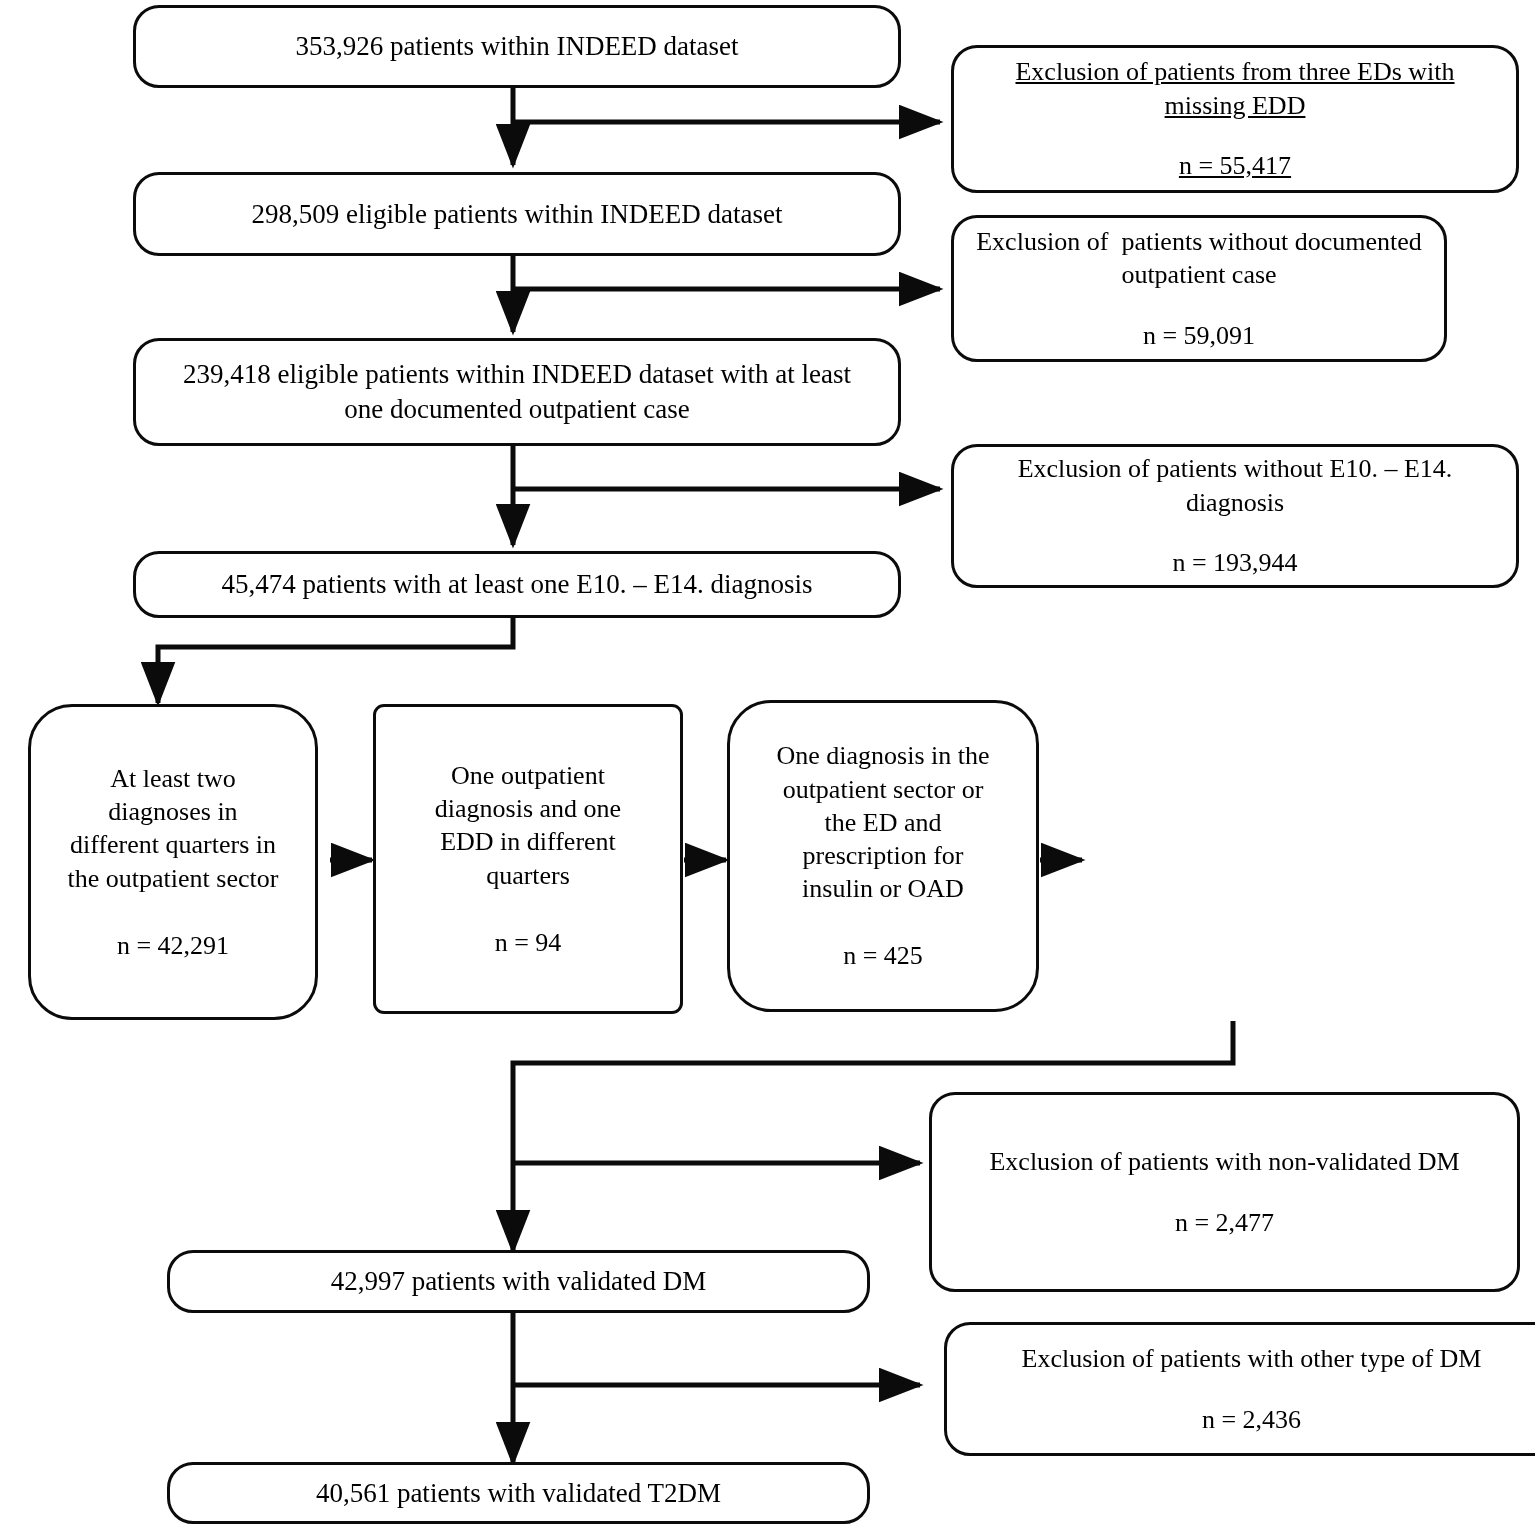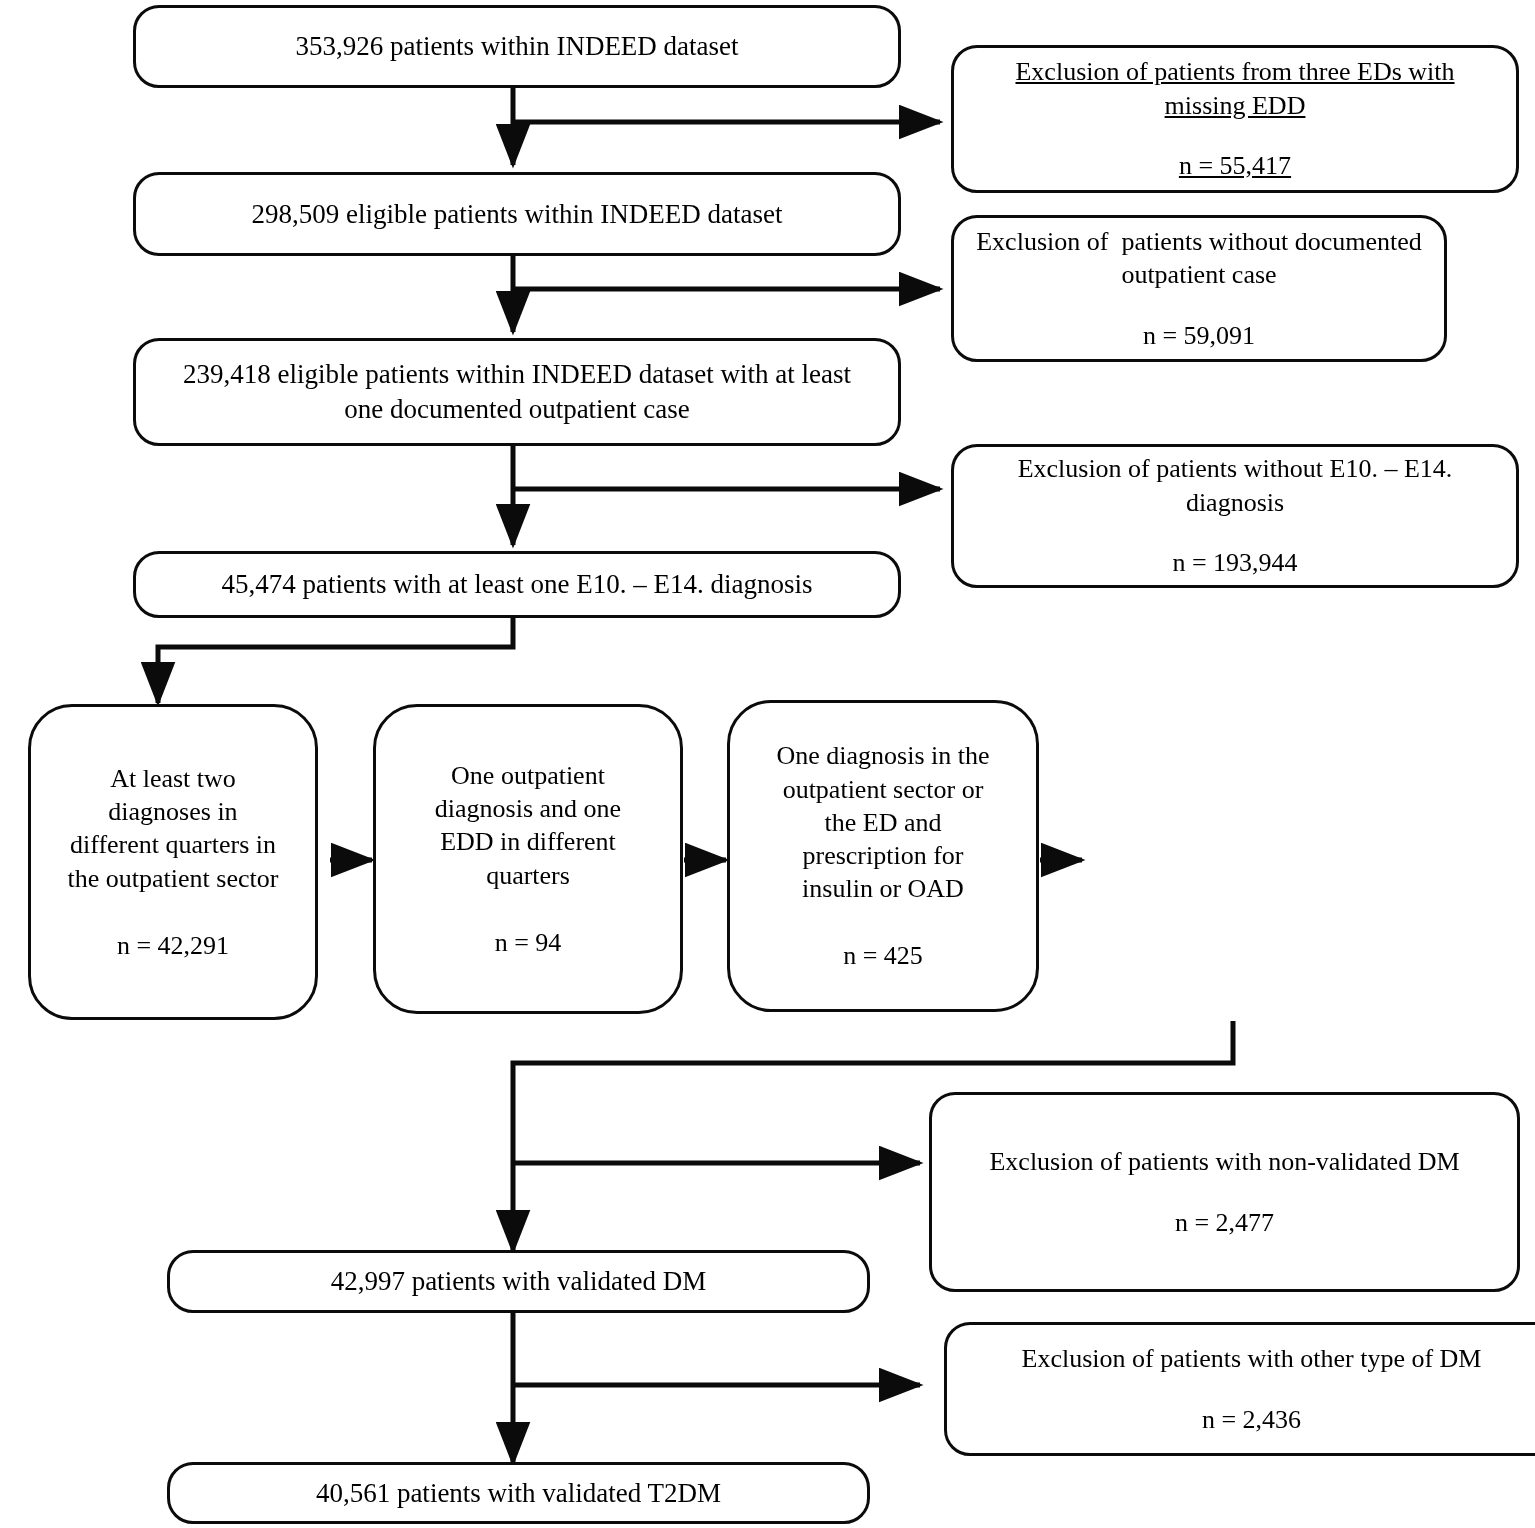--- a/index.html
+++ b/index.html
@@ -156,21 +156,21 @@
   </div>
 
   <div class="node crit-node" style="left:20px; top:704px; width:290px; height:316px;margin-left:8px;">
     <span class="line">At least two</span>
     <span class="line">diagnoses in</span>
     <span class="line">different quarters in</span>
     <span class="line">the outpatient sector</span>
     <span class="nval">n = 42,291</span>
   </div>
 
-  <div class="node crit-node" style="left:373px; top:704px; width:310px; height:310px;">
+  <div class="node crit-node" style="left:373px; top:704px; width:310px; height:310px;border-radius:11px;">
     <span class="line">One outpatient</span>
     <span class="line">diagnosis and one</span>
     <span class="line">EDD in different</span>
     <span class="line">quarters</span>
     <span class="nval">n = 94</span>
   </div>
 
   <div class="node crit-node" style="left:727px; top:700px; width:312px; height:312px;">
     <span class="line">One diagnosis in the</span>
     <span class="line">outpatient sector or</span>

